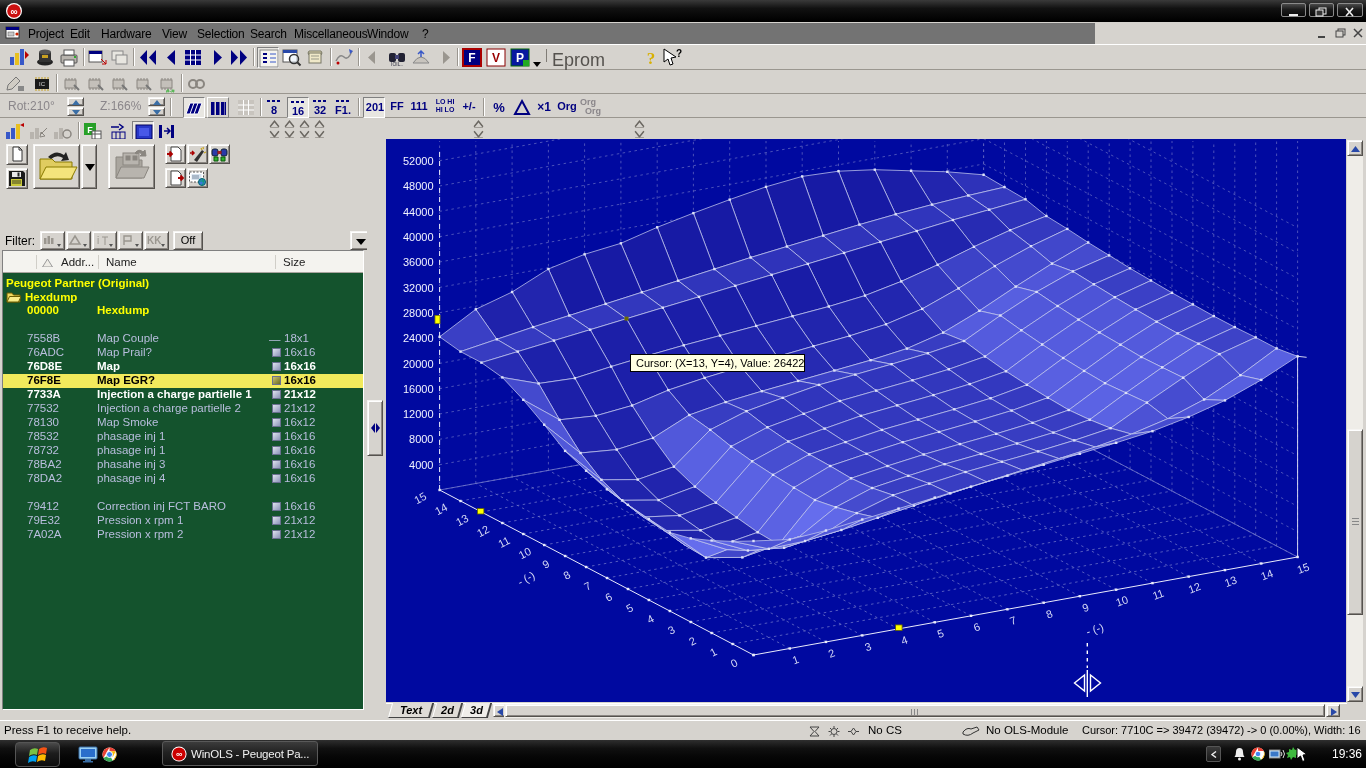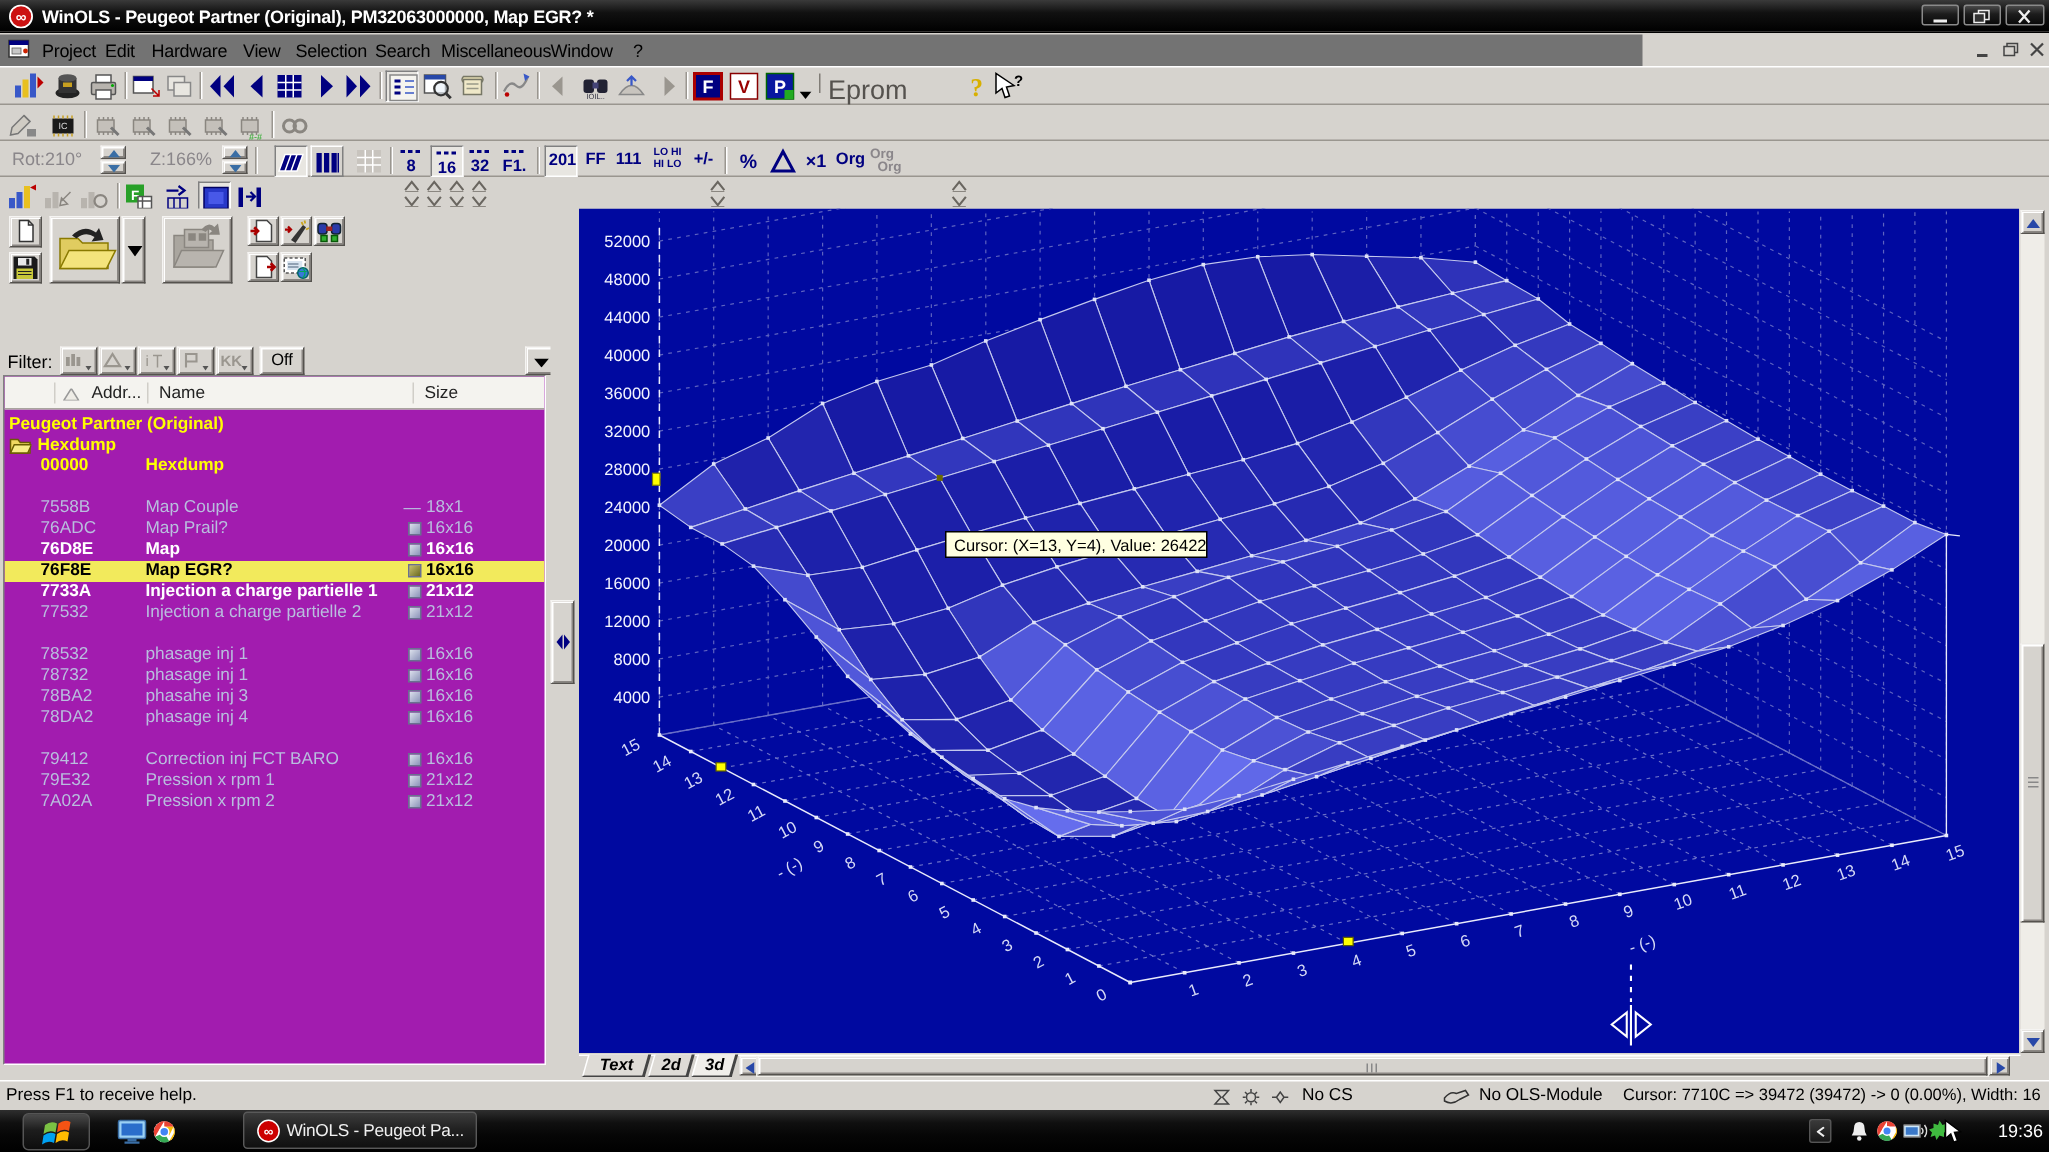--- a/index.html
+++ b/index.html
@@ -20,21 +20,21 @@
 #tb4{top:119px;height:20px}
 .ti{position:absolute;top:2px;width:22px;height:21px}
 .sep{position:absolute;top:3px;width:2px;height:18px;border-left:1px solid #9a968f;border-right:1px solid #fff}
 
 #client{position:absolute;left:0;top:139px;width:1366px;height:579px;background:#d6d3ce}
 #leftpanel{position:absolute;left:0;top:0;width:386px;height:579px}
 .btn{position:absolute;background:#d6d3ce;border:1px solid;border-color:#f5f4f2 #55524e #55524e #f5f4f2;box-shadow:inset 1px 1px 0 #fff, inset -1px -1px 0 #8a8682}
 #combo{position:absolute;left:3px;top:66px;width:366px;height:21px;background:#fff;border:1px solid;border-color:#808080 #fff #fff #808080;box-shadow:inset 1px 1px 0 #404040;font-size:12px;color:#000}
 #combo .ctext{position:absolute;left:6px;top:3px}
 #filterlbl{position:absolute;left:5px;top:95px;font-size:12px}
-#list{position:absolute;left:2px;top:111px;width:362px;height:460px;border:1px solid;border-color:#808080 #fff #fff #808080;background:#a21caf;overflow:hidden}
+#list{position:absolute;left:2px;top:111px;width:362px;height:460px;border:1px solid;border-color:#808080 #fff #fff #808080;background:#14532d;overflow:hidden}
 #lhead{position:absolute;left:0;top:0;width:360px;height:22px;background:#f4f3ef;border-bottom:1px solid #a8a49e;font-size:11.5px;color:#222}
 .lrow{position:absolute;left:0;width:360px;height:14px;font-size:11.5px;white-space:pre}
 .c-addr{position:absolute;left:24px;top:0px}
 .c-name{position:absolute;left:94px;top:0px}
 .c-size{position:absolute;left:281px;top:0px}
 .sizeicon{position:absolute;left:269px;top:2px;width:9px;height:9px;background:linear-gradient(135deg,#dfe3ee,#8b93b8);border:1px solid #6a7090}
 .yellow{color:#ffff00;font-weight:bold}
 .normal{color:#b9bede}
 .boldw{color:#ffffff;font-weight:bold}
 #splitter{position:absolute;left:367px;top:0;width:18px;height:579px;background:#d6d3ce}
@@ -55,21 +55,20 @@
 #clock{position:absolute;right:4px;top:7px;font-size:12px;color:#fff}
 </style></head>
 <body>
 <div id="screen">
   <div id="titlebar">
     <svg class="ticon" viewBox="0 0 16 16">
         <circle cx="8" cy="8" r="8" fill="#fff"></circle>
         <circle cx="8" cy="8" r="6.8" fill="#cc1111"></circle>
         <text x="8" y="11.5" font-size="10" font-weight="bold" fill="#fff" text-anchor="middle" font-family="Liberation Sans">∞</text>
       </svg>
-    <div class="ttext">WinOLS - Peugeot Partner (Original), PM32063000000, Map EGR? *</div>
     <div class="wbtn" style="left:1281px;width:25px"><svg width="23" height="12" viewBox="0 0 23 12">
           <rect x="7" y="8" width="9" height="2" fill="#eee"></rect>
         </svg></div>
     <div class="wbtn" style="left:1309px;width:25px"><svg width="23" height="12" viewBox="0 0 23 12">
           <rect x="9" y="2" width="7" height="6" fill="none" stroke="#eee"></rect>
           <rect x="6" y="4" width="7" height="6" fill="#333" stroke="#eee"></rect>
         </svg></div>
     <div class="wbtn" style="left:1337px;width:26px"><svg width="24" height="12" viewBox="0 0 24 12">
           <path d="M8 2 L15 10 M15 2 L8 10" stroke="#eee" stroke-width="1.6"></path>
         </svg></div>
@@ -541,20 +540,21 @@
               <path d="M1 11 V2 h5 l1.5 2 H14 v7 z" fill="#f0d860" stroke="#6b5d00"></path>
               <path d="M1 11 l2.5 -5.5 H15 L12.5 11 z" fill="#f8ec88" stroke="#6b5d00"></path>
             </svg><span style="position:absolute;left:22px;top:1px">Hexdump</span></div>
           <div class="lrow yellow" style="top:53px"><span class="c-addr">00000</span><span class="c-name">Hexdump</span></div>
           <div class="lrow normal" style="top:81px"><span class="c-addr">7558B</span><span class="c-name">Map Couple</span><span style="position:absolute;left:266px;top:1px;color:#b9bede">—</span><span class="c-size">18x1</span></div>
           <div class="lrow normal" style="top:95px"><span class="c-addr">76ADC</span><span class="c-name">Map Prail?</span><span class="sizeicon"></span><span class="c-size">16x16</span></div>
           <div class="lrow boldw" style="top:109px"><span class="c-addr">76D8E</span><span class="c-name">Map</span><span class="sizeicon"></span><span class="c-size">16x16</span></div>
           <div class="lrow" style="top:123px;background:#f2ea5c;color:#000;font-weight:bold"><span class="c-addr">76F8E</span><span class="c-name">Map EGR?</span><span class="sizeicon" style="background:linear-gradient(135deg,#c8c070,#6b6b20)"></span><span class="c-size">16x16</span></div>
           <div class="lrow boldw" style="top:137px"><span class="c-addr">7733A</span><span class="c-name">Injection a charge partielle 1</span><span class="sizeicon"></span><span class="c-size">21x12</span></div>
           <div class="lrow normal" style="top:151px"><span class="c-addr">77532</span><span class="c-name">Injection a charge partielle 2</span><span class="sizeicon"></span><span class="c-size">21x12</span></div>
+          <div class="lrow normal" style="top:165px"><span class="c-addr">78130</span><span class="c-name">Map Smoke</span><span class="sizeicon"></span><span class="c-size">16x12</span></div>
           <div class="lrow normal" style="top:179px"><span class="c-addr">78532</span><span class="c-name">phasage inj 1</span><span class="sizeicon"></span><span class="c-size">16x16</span></div>
           <div class="lrow normal" style="top:193px"><span class="c-addr">78732</span><span class="c-name">phasage inj 1</span><span class="sizeicon"></span><span class="c-size">16x16</span></div>
           <div class="lrow normal" style="top:207px"><span class="c-addr">78BA2</span><span class="c-name">phasahe inj 3</span><span class="sizeicon"></span><span class="c-size">16x16</span></div>
           <div class="lrow normal" style="top:221px"><span class="c-addr">78DA2</span><span class="c-name">phasage inj 4</span><span class="sizeicon"></span><span class="c-size">16x16</span></div>
           <div class="lrow normal" style="top:249px"><span class="c-addr">79412</span><span class="c-name">Correction inj FCT BARO</span><span class="sizeicon"></span><span class="c-size">16x16</span></div>
           <div class="lrow normal" style="top:263px"><span class="c-addr">79E32</span><span class="c-name">Pression x rpm 1</span><span class="sizeicon"></span><span class="c-size">21x12</span></div>
           <div class="lrow normal" style="top:277px"><span class="c-addr">7A02A</span><span class="c-name">Pression x rpm 2</span><span class="sizeicon"></span><span class="c-size">21x12</span></div>
         </div>
       </div>
     <div id="splitter">

